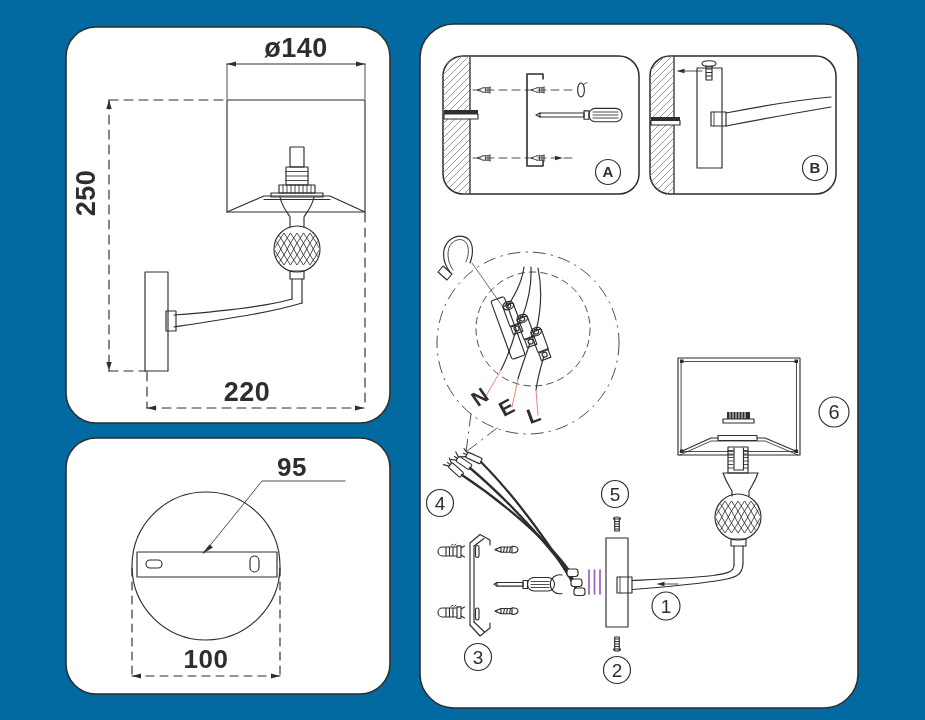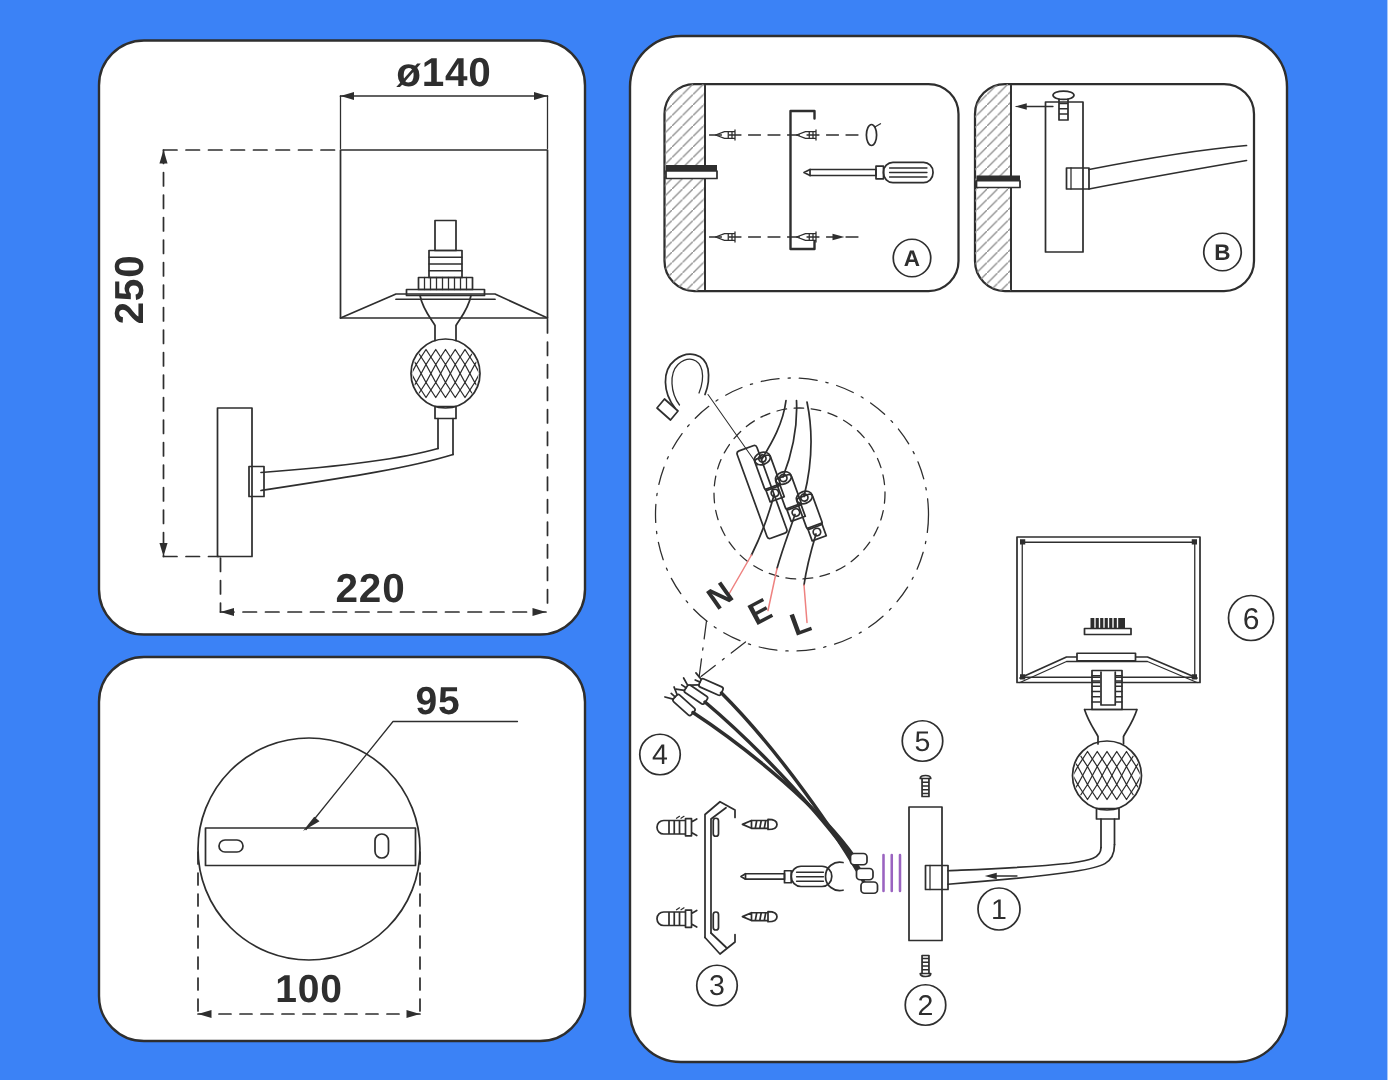--- a/index.html
+++ b/index.html
@@ -1,16 +1,16 @@
 <!DOCTYPE html>
 <html><head>
 <meta charset="utf-8">
 <style>
   html,body{margin:0;padding:0;background:#ffffff;}
-  .sheet{position:relative;width:925px;height:720px;background:#3b82f6;overflow:hidden;}
+  .sheet{position:relative;width:925px;height:720px;background:#0369a1;overflow:hidden;}
   svg{display:block;}
   .ink{stroke:#2e2e2e;fill:none;stroke-width:1.15;stroke-linecap:round;stroke-linejoin:round;}
   .panel{fill:#ffffff;stroke-width:1.6;}
   .subpanel{fill:#ffffff;stroke-width:1.5;}
   .wfill{fill:#ffffff;}
   .dfill{fill:#2e2e2e;stroke:none;}
   text{stroke:none;fill:#2e2e2e;font-family:"Liberation Sans",sans-serif;text-anchor:middle;}
   .dim{font-size:27px;font-weight:600;letter-spacing:0.5px;}
   .dim2{font-size:26px;font-weight:600;letter-spacing:0.5px;}
   .num{font-size:19px;font-weight:500;}

